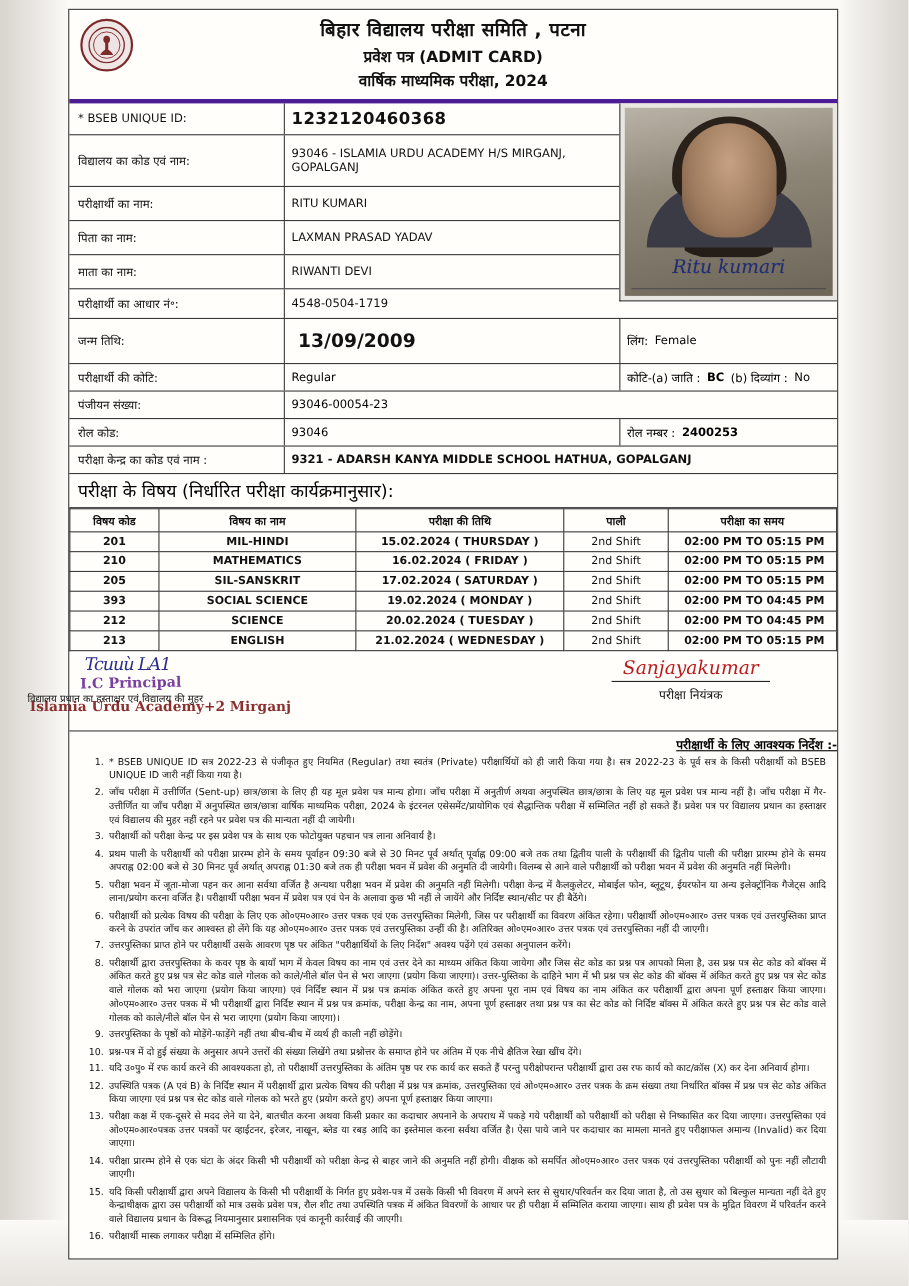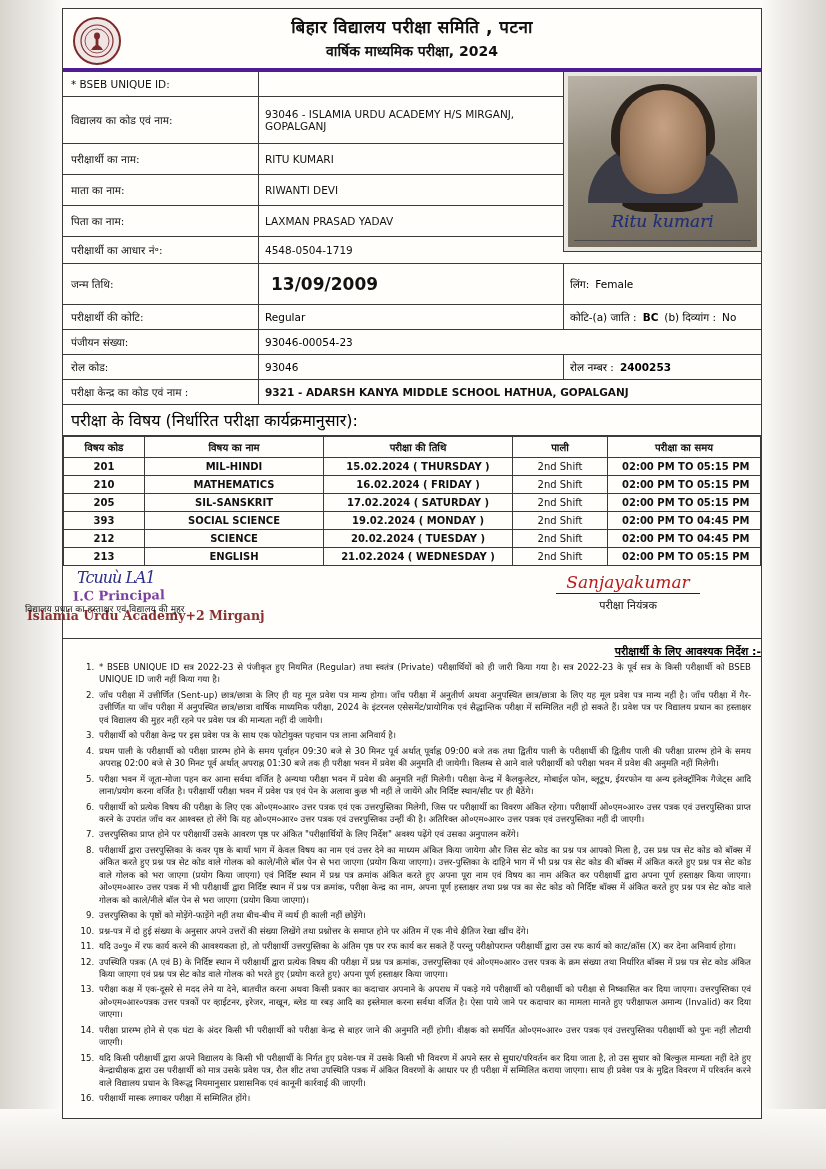--- a/index.html
+++ b/index.html
@@ -352,58 +352,60 @@
       <div class="logo">
         <svg width="34" height="34" viewBox="0 0 34 34">
           <circle cx="17" cy="17" r="16" fill="#efe3e3" stroke="#7b2b2b" stroke-width="1.2"></circle>
           <circle cx="17" cy="17" r="12" fill="none" stroke="#7b2b2b" stroke-width="0.8"></circle>
           <ellipse cx="17" cy="12" rx="3" ry="3.4" fill="#7b2b2b"></ellipse>
           <path d="M11 26 q6 -10 12 0 z" fill="#7b2b2b"></path>
           <rect x="15.6" y="14.5" width="2.8" height="9" fill="#7b2b2b"></rect>
         </svg>
       </div>
       <div class="h-title">बिहार विद्यालय परीक्षा समिति , पटना</div>
+      <div class="h-sub">प्रवेश पत्र (ADMIT CARD)</div>
       <div class="h-sub2">वार्षिक माध्यमिक परीक्षा, 2024</div>
     </div>
 
     <div class="info">
 
       <div class="photo-box">
         <div class="photo-inner">
           <div class="ph-hair2"></div>
           <div class="ph-body"></div>
           <div class="ph-hair"></div>
           <div class="ph-face"></div>
           <div class="ph-sign">Ritu kumari</div>
           <div class="ph-sign-line"></div>
         </div>
       </div>
 
       <div class="row" style="padding-right:198px;">
         <div class="lbl">* BSEB UNIQUE ID:</div>
+        <div class="val big">1232120460368</div>
       </div>
 
       <div class="row" style="padding-right:198px;min-height:46px;">
         <div class="lbl">विद्यालय का कोड एवं नाम:</div>
         <div class="val">93046 - ISLAMIA URDU ACADEMY H/S MIRGANJ, GOPALGANJ</div>
       </div>
 
       <div class="row" style="padding-right:198px;min-height:30px;">
         <div class="lbl">परीक्षार्थी का नाम:</div>
         <div class="val">RITU KUMARI</div>
       </div>
 
       <div class="row" style="padding-right:198px;min-height:30px;">
+        <div class="lbl">पिता का नाम:</div>
+        <div class="val">LAXMAN PRASAD YADAV</div>
+      </div>
+
+      <div class="row" style="padding-right:198px;min-height:30px;">
         <div class="lbl">माता का नाम:</div>
         <div class="val">RIWANTI DEVI</div>
-      </div>
-
-      <div class="row" style="padding-right:198px;min-height:30px;">
-        <div class="lbl">पिता का नाम:</div>
-        <div class="val">LAXMAN PRASAD YADAV</div>
       </div>
 
       <div class="row" style="padding-right:198px;min-height:26px;">
         <div class="lbl">परीक्षार्थी का आधार नं॰:</div>
         <div class="val">4548-0504-1719</div>
       </div>
 
       <div class="row" style="min-height:30px;">
         <div class="lbl">जन्म तिथि:</div>
         <div class="val-split">

